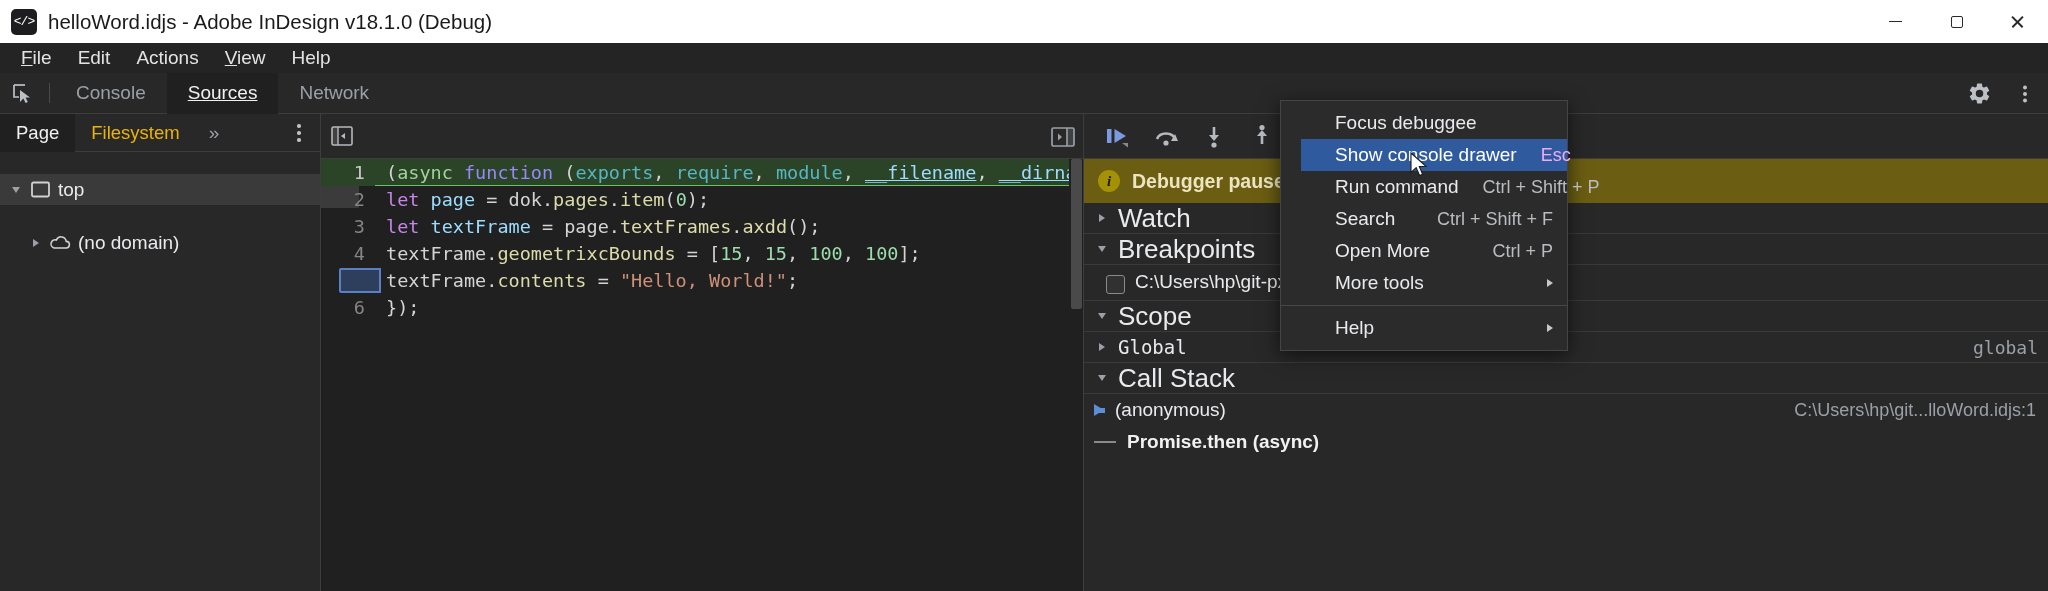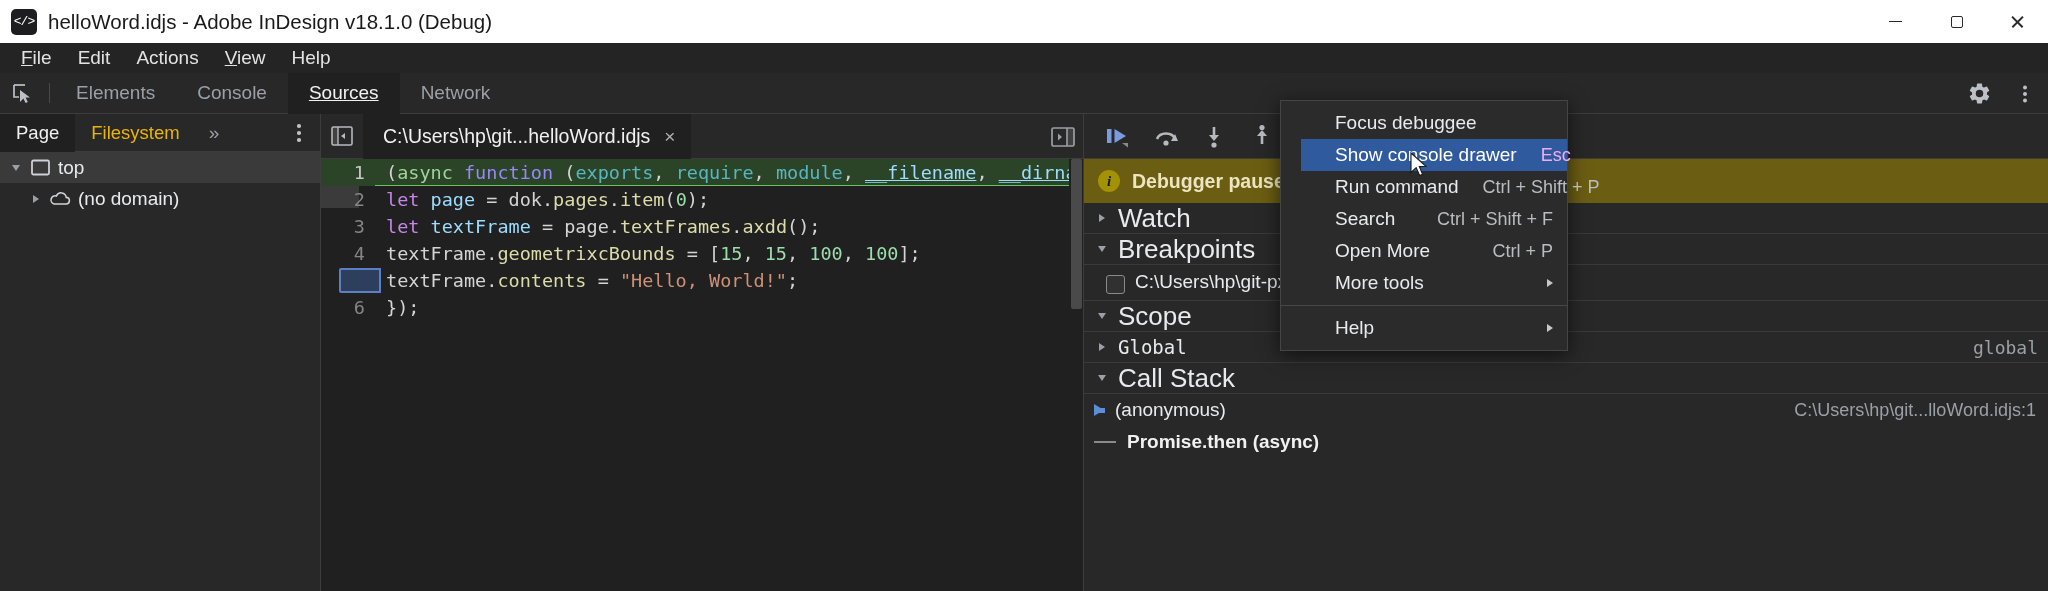--- a/index.html
+++ b/index.html
@@ -127,21 +127,21 @@
   }
   .nav-dots {
     position: absolute; right: 4px; top: 0; width: 34px; height: 38px;
     display: flex; flex-direction: column; align-items: center; justify-content: center;
     gap: 3.5px;
   }
   .nav-dots i { width: 3.5px; height: 3.5px; border-radius: 50%; background: #c0c0c0; display: block; }
   .tree { padding-top: 0; }
   .tree-row {
     height: 31px; display: flex; align-items: center;
-    font-size: 19px; color: #e8eaed; white-space: nowrap;
+    font-size: 19px; color: #e8eaed; white-space: nowrap; margin-top: 22px;
   }
   .tree-row.sel { background: #3a3a3a; }
   .tw {
     width: 15px; height: 15px; margin-left: 8px; margin-right: 2px;
     display: flex; align-items: center; justify-content: center; flex: none;
   }
   .tw.indent { margin-left: 28px; }
   .tw-closed {
     width: 0; height: 0; border-left: 6px solid #9aa0a6;
     border-top: 4.5px solid transparent; border-bottom: 4.5px solid transparent;
@@ -388,21 +388,20 @@
 
   <div class="devtools-tabs">
     <div class="inspect-btn">
       <svg width="22" height="22" viewBox="0 0 22 22">
         <path d="M3 3 L3 15 L8 15" fill="none" stroke="#bdc1c6" stroke-width="1.7"></path>
         <path d="M14 3 L3 3" fill="none" stroke="#bdc1c6" stroke-width="1.7"></path>
         <path d="M9 8 L9 20 L12.4 16.6 L14.6 21 L16.8 19.9 L14.6 15.6 L19 15.4 Z" fill="#bdc1c6"></path>
       </svg>
     </div>
     <div class="tabstrip-sep"></div>
-    <div class="dt-tab">Elements</div>
     <div class="dt-tab">Console</div>
     <div class="dt-tab active">Sources</div>
     <div class="dt-tab">Network</div>
     <div class="dt-right">
       <div class="dt-icon-btn">
         <svg width="25" height="25" viewBox="0 0 24 24" fill="#bdc1c6">
           <path d="M19.1 12.9c.04-.3.06-.6.06-.9s-.02-.6-.06-.9l2-1.6a.5.5 0 0 0 .12-.63l-1.9-3.3a.5.5 0 0 0-.6-.22l-2.4.96a7.3 7.3 0 0 0-1.56-.9l-.36-2.5a.5.5 0 0 0-.5-.42h-3.8a.5.5 0 0 0-.5.42l-.36 2.5c-.56.23-1.08.53-1.56.9l-2.4-.96a.5.5 0 0 0-.6.22l-1.9 3.3a.5.5 0 0 0 .12.63l2 1.6c-.04.3-.06.6-.06.9s.02.6.06.9l-2 1.6a.5.5 0 0 0-.12.63l1.9 3.3a.5.5 0 0 0 .6.22l2.4-.96c.48.37 1 .67 1.56.9l.36 2.5a.5.5 0 0 0 .5.42h3.8a.5.5 0 0 0 .5-.42l.36-2.5c.56-.23 1.08-.53 1.56-.9l2.4.96a.5.5 0 0 0 .6-.22l1.9-3.3a.5.5 0 0 0-.12-.63l-2-1.6zM12 15.6A3.6 3.6 0 1 1 12 8.4a3.6 3.6 0 0 1 0 7.2z"></path>
         </svg>
       </div>
       <div class="dt-icon-btn">
@@ -457,24 +456,20 @@
     <div class="editor-wrap">
       <div class="editor-tabbar">
         <div class="et-sidebar-btn">
           <svg width="24" height="22" viewBox="0 0 24 22">
             <rect x="2" y="2" width="20" height="18" rx="1.5" fill="none" stroke="#b6b9bd" stroke-width="1.6"></rect>
             <rect x="2" y="2" width="6" height="18" fill="#b6b9bd" opacity=".18"></rect>
             <path d="M15 8 L11 11 L15 14 Z" fill="#b6b9bd"></path>
             <line x1="8" y1="2" x2="8" y2="20" stroke="#b6b9bd" stroke-width="1.4"></line>
           </svg>
         </div>
-        <div class="et-tab">
-          <span>C:\Users\hp\git...helloWord.idjs</span>
-          <span class="et-close">×</span>
-        </div>
         <div class="et-right-btn">
           <svg width="26" height="24" viewBox="0 0 26 24">
             <rect x="2" y="3" width="22" height="18" rx="1.5" fill="none" stroke="#9aa0a6" stroke-width="1.7"></rect>
             <line x1="17" y1="3" x2="17" y2="21" stroke="#9aa0a6" stroke-width="1.6"></line>
             <rect x="17" y="3" width="7" height="18" fill="#9aa0a6" opacity=".2"></rect>
             <path d="M8 8.5 L12 12 L8 15.5 Z" fill="#9aa0a6"></path>
           </svg>
         </div>
       </div>
 

